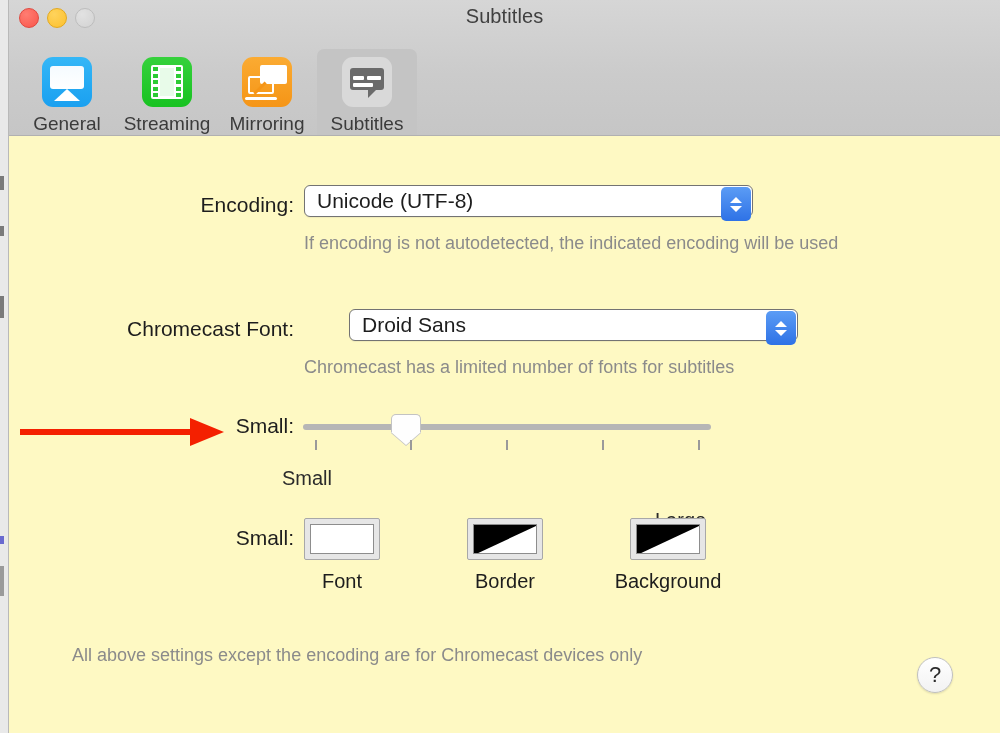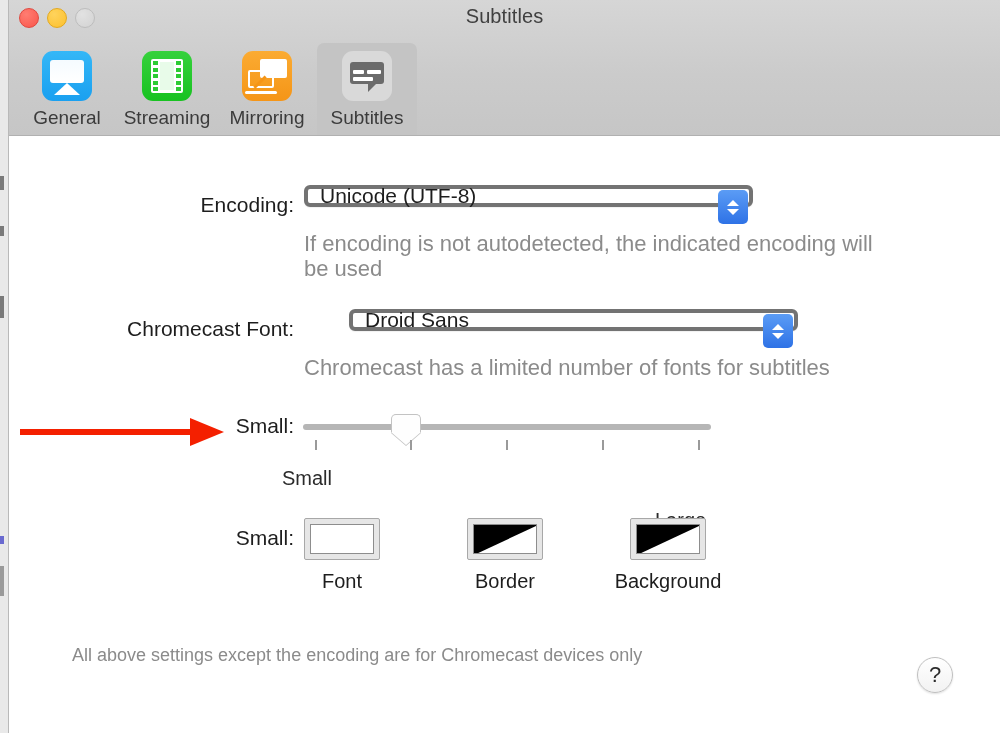--- a/index.html
+++ b/index.html
@@ -79,21 +79,20 @@
 
   .tabs {
     position: absolute;
     left: 8px; bottom: 0;
     display: flex;
     align-items: flex-end;
   }
   .tab {
     width: 100px;
     padding-top: 8px;
-    padding-bottom: 6px;
     display: flex;
     flex-direction: column;
     align-items: center;
     gap: 6px;
     border-radius: 7px 7px 0 0;
     cursor: default;
   }
   .tab.selected { background: #c4c4c4; }
   .tab .label {
     font-size: 19px;
@@ -220,41 +219,41 @@
     border-radius: 1px;
   }
   .ic-sub .ln1 { left: 11px; top: 19px; width: 11px; }
   .ic-sub .ln2 { left: 25px; top: 19px; width: 14px; }
   .ic-sub .ln3 { left: 11px; top: 26px; width: 20px; }
 
   
   .content {
     position: relative;
     height: 597px;
-    background: #ffffff;
+    background: #fef9c3;
   }
   .field-label {
     font-size: 21px;
     color: #1d1d1d;
     text-align: right;
     white-space: nowrap;
   }
   .hint {
     position: absolute;
-    font-size: 22px;
+    font-size: 18px;
     color: #8b8b8b;
     line-height: 25px;
   }
 
   
   .popup {
     position: relative;
-    height: 22px;
+    height: 32px;
     background: #ffffff;
-    border: 4px solid #737373;
+    border: 1px solid #737373;
     border-radius: 6px;
     box-shadow: 0 1px 1px rgba(0,0,0,0.06);
     display: flex;
     align-items: center;
     cursor: default;
   }
   .popup .value {
     font-size: 21px;
     color: #1d1d1d;
     padding-left: 12px;

